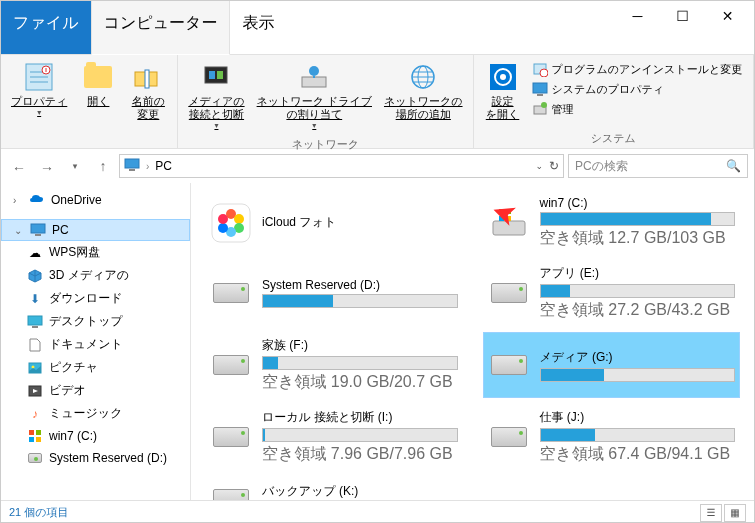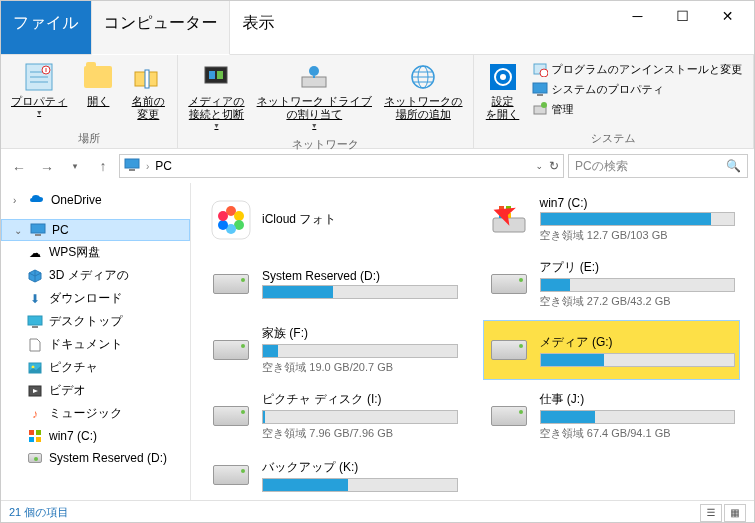--- a/index.html
+++ b/index.html
@@ -45,27 +45,27 @@
 .tree-item { display: flex; align-items: center; gap: 6px; padding: 3px 4px 3px 12px; font-size: 12px; cursor: pointer; }
 .tree-item.level1 { padding-left: 26px; }
 .tree-item.selected { background: #cce8ff; border: 1px solid #99d1ff; padding-top:2px; padding-bottom:2px; }
 .tree-item .ticon { width: 16px; height: 16px; display:flex; align-items:center; justify-content:center; }
 .tree-item .chev { width: 10px; font-size: 10px; color: #666; }
 
 
 .content { flex: 1; overflow-y: auto; padding: 8px 14px; position: relative; }
 .drive-grid { display: grid; grid-template-columns: 1fr 1fr; gap: 6px 20px; }
 .drive { display: flex; align-items: center; gap: 10px; padding: 4px; border: 1px solid transparent; }
-.drive.selected { background: #fde047; border: 1px solid #99d1ff; }
+.drive.selected { background: #7dd3fc; border: 1px solid #99d1ff; }
 .drive .dicon { width: 42px; height: 36px; display:flex; align-items:center; justify-content:center; flex-shrink:0; }
 .drive .info { flex: 1; display: flex; flex-direction: column; gap: 2px; }
 .drive .dname { font-size: 12px; }
 .drive .bar { height: 14px; border: 1px solid #bcbcbc; background: #e6e6e6; position: relative; }
 .drive .bar .fill { position: absolute; left: 0; top: 0; bottom: 0; background: #26a0da; }
-.drive .dstat { font-size: 11px; color: #6d6d6d; }
+.drive .dstat { font-size: 16px; color: #6d6d6d; }
 .photos-icon { width: 42px; height: 42px; }
 
 .arrow-annot { position: absolute; left: 300px; top: 14px; color: #ff2a2a; font-size: 30px; transform: rotate(200deg); pointer-events: none; }
 
 
 .statusbar { height: 24px; border-top: 1px solid #e1e1e1; display: flex; align-items: center; padding: 0 8px; font-size: 11px; color: #1a6fb6; }
 .statusbar .right { margin-left: auto; display: flex; gap: 2px; }
 .viewbtn { width: 22px; height: 18px; border: 1px solid #ccc; display:flex; align-items:center; justify-content:center; font-size:10px; color:#555; }
 
 
@@ -140,21 +140,20 @@
         <span class="icon">
             <svg width="30" height="26">
               <rect x="2" y="8" width="22" height="14" fill="#ffd86b" stroke="#d4a020"></rect>
               <rect x="12" y="6" width="4" height="18" fill="#fff" stroke="#3483c4"></rect>
             </svg>
           </span>
         <span style="white-space:pre-line">名前の
 変更</span>
       </div>
     </div>
-    <div class="label">場所</div>
   </div>
 
   <div class="ribbon-group">
     <div class="buttons">
       <div class="rbtn">
         <span class="icon">
             <svg width="30" height="28">
               <rect x="4" y="4" width="22" height="16" fill="#2a2a2a" stroke="#555"></rect>
               <rect x="8" y="8" width="6" height="8" fill="#3a9bdc"></rect>
               <rect x="16" y="8" width="6" height="8" fill="#6cc04a"></rect>
@@ -445,21 +444,21 @@
               <div class="fill" style="width:33%"></div>
             </div>
           </div>
       </div>
 
       <div class="drive">
         <span class="dicon">
             <div class="drive-icon"></div>
           </span>
         <div class="info">
-            <span class="dname">ピクチャ ディスク (I:)</span>
+            <span class="dname">ローカル 接続と切断 (I:)</span>
             <div class="bar">
               <div class="fill" style="width:1%"></div>
             </div>
             <span class="dstat">空き領域 7.96 GB/7.96 GB</span>
           </div>
       </div>
 
       <div class="drive">
         <span class="dicon">
             <div class="drive-icon"></div>

